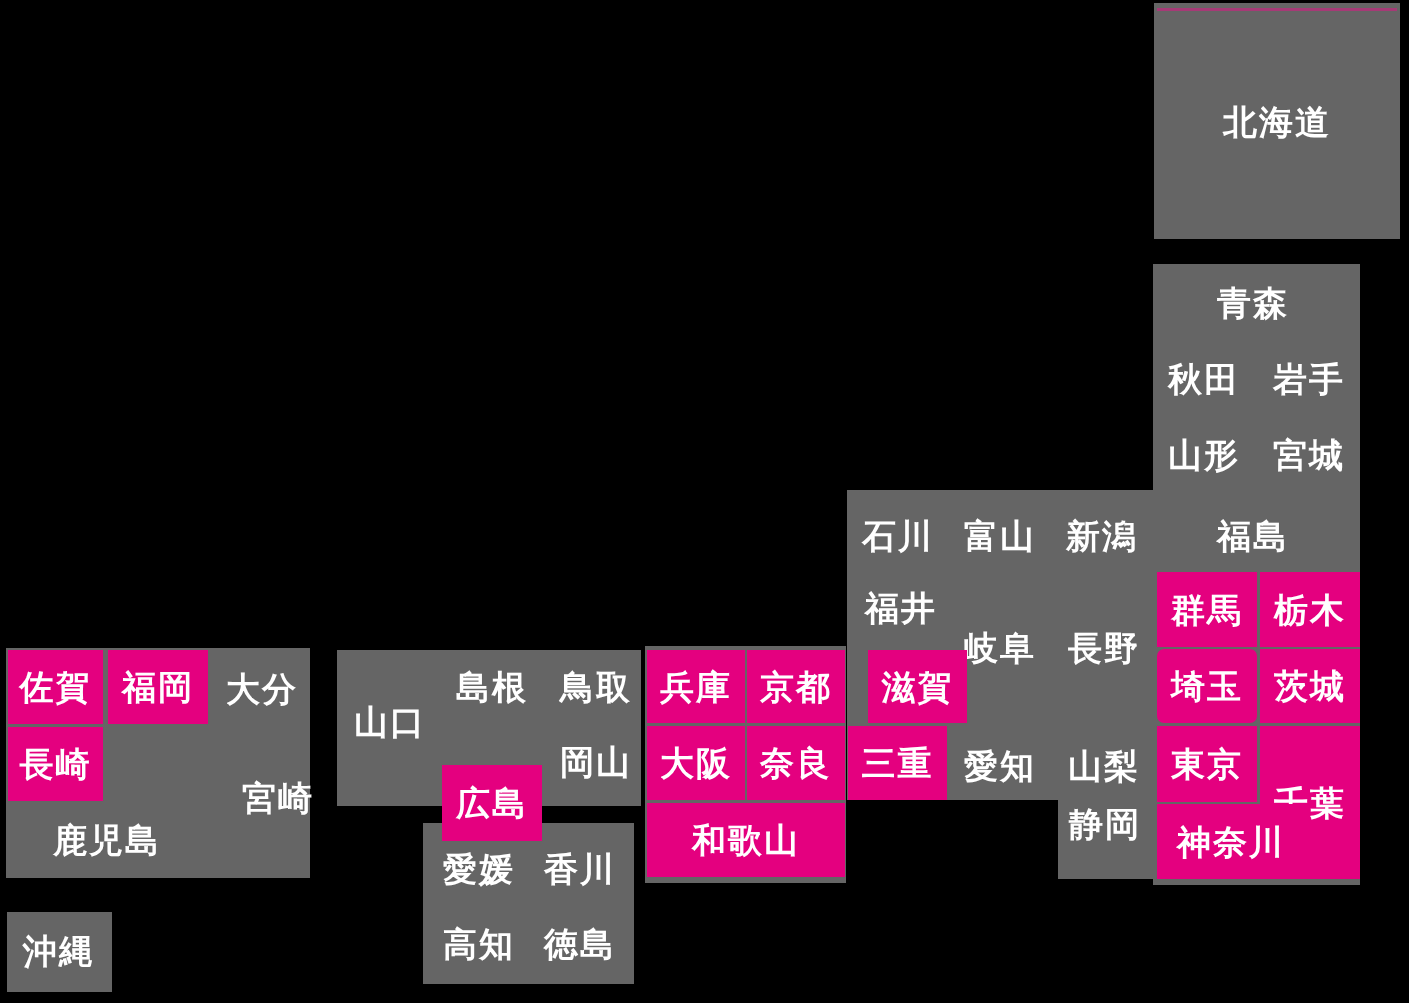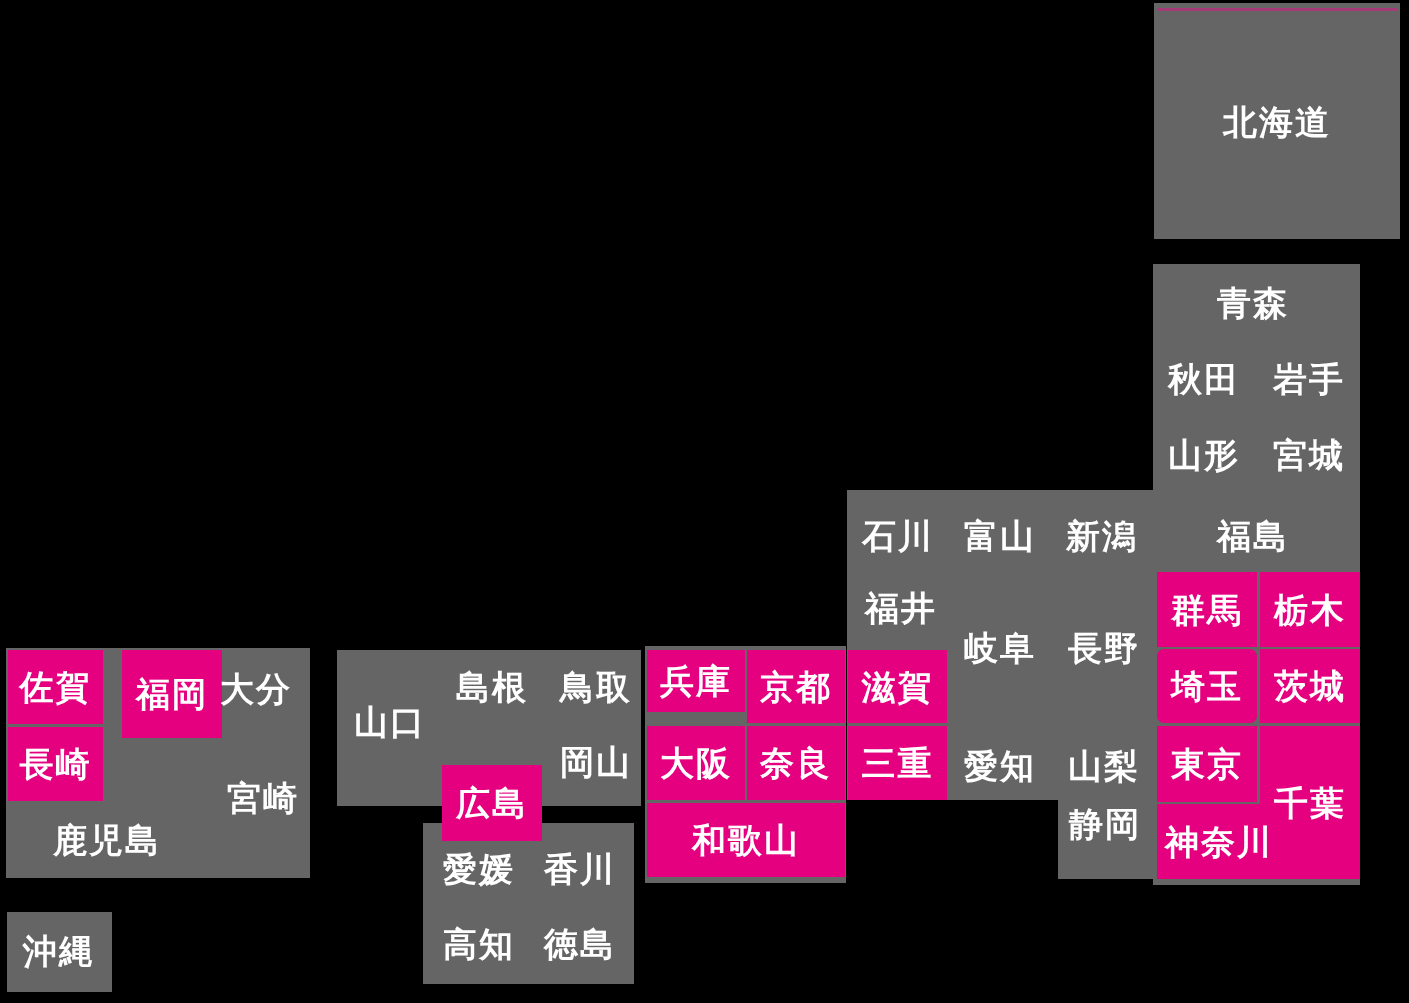--- a/index.html
+++ b/index.html
@@ -45,70 +45,70 @@
     </div>
     <div class="tile selected" style="left: 1157px; top: 649px; width: 100px; height: 74px; border-radius: 7px;">
       <span class="tile-label">埼玉</span>
     </div>
     <div class="tile selected" style="left: 1260px; top: 726px; width: 100px; height: 153px;">
       <span class="tile-label">千葉</span>
     </div>
     <div class="tile selected" style="left: 1157px; top: 726px; width: 100px; height: 76px;">
       <span class="tile-label">東京</span>
     </div>
-    <div class="tile selected" style="left: 1157px; top: 804px; width: 124px; height: 75px;">
+    <div class="tile selected" style="left: 1157px; top: 804px; width: 124px; height: 75px; padding-left: 12px;">
       <span class="tile-label">神奈川</span>
     </div>
     <span class="plabel" style="left: 1102px; top: 536px;">新潟</span>
     <span class="plabel" style="left: 1000px; top: 536px;">富山</span>
     <span class="plabel" style="left: 898px; top: 536px;">石川</span>
     <span class="plabel" style="left: 901px; top: 608px;">福井</span>
     <span class="plabel" style="left: 1104px; top: 766px;">山梨</span>
     <span class="plabel" style="left: 1104px; top: 648px;">長野</span>
     <span class="plabel" style="left: 1000px; top: 648px;">岐阜</span>
     <span class="plabel" style="left: 1105px; top: 800px; margin-top: 24px;">静岡</span>
     <span class="plabel" style="left: 1000px; top: 766px;">愛知</span>
     <div class="tile selected" style="left: 848px; top: 726px; width: 99px; height: 74px;">
       <span class="tile-label">三重</span>
     </div>
-    <div class="tile selected" style="left: 848px; top: 650px; width: 99px; height: 73px;">
+    <div class="tile selected" style="left: 868px; top: 650px; width: 99px; height: 73px;">
       <span class="tile-label">滋賀</span>
     </div>
     <div class="tile selected" style="left: 747px; top: 650px; width: 98px; height: 73px;">
       <span class="tile-label">京都</span>
     </div>
     <div class="tile selected" style="left: 647px; top: 726px; width: 98px; height: 74px;">
       <span class="tile-label">大阪</span>
     </div>
-    <div class="tile selected" style="left: 647px; top: 650px; width: 98px; height: 62px;">
+    <div class="tile selected" style="left: 647px; top: 650px; width: 98px; height: 73px;">
       <span class="tile-label">兵庫</span>
     </div>
     <div class="tile selected" style="left: 747px; top: 726px; width: 98px; height: 74px;">
       <span class="tile-label">奈良</span>
     </div>
     <div class="tile selected" style="left: 647px; top: 803px; width: 198px; height: 74px;">
       <span class="tile-label">和歌山</span>
     </div>
     <span class="plabel" style="left: 596px; top: 687px;">鳥取</span>
     <span class="plabel" style="left: 492px; top: 687px;">島根</span>
     <span class="plabel" style="left: 596px; top: 762px;">岡山</span>
     <div class="tile selected" style="left: 442px; top: 724px; width: 100px; height: 76px; margin-top: 41px;">
       <span class="tile-label">広島</span>
     </div>
     <span class="plabel" style="left: 390px; top: 722px;">山口</span>
     <span class="plabel" style="left: 580px; top: 944px;">徳島</span>
     <span class="plabel" style="left: 580px; top: 869px;">香川</span>
     <span class="plabel" style="left: 479px; top: 869px;">愛媛</span>
     <span class="plabel" style="left: 479px; top: 944px;">高知</span>
-    <div class="tile selected" style="left: 122px; top: 650px; width: 100px; height: 88px;">
+    <div class="tile selected" style="left: 108px; top: 650px; width: 100px; height: 74px;">
       <span class="tile-label">福岡</span>
     </div>
     <div class="tile selected" style="left: 8px; top: 650px; width: 95px; height: 74px;">
       <span class="tile-label">佐賀</span>
     </div>
     <div class="tile selected" style="left: 8px; top: 727px; width: 95px; height: 74px;">
       <span class="tile-label">長崎</span>
     </div>
-    <span class="plabel" style="left: 256px; top: 689px;">大分</span>
-    <span class="plabel" style="left: 263px; top: 798px; text-align: center;">宮崎</span>
+    <span class="plabel" style="left: 262px; top: 689px;">大分</span>
+    <span class="plabel" style="left: 278px; top: 798px; text-align: center;">宮崎</span>
     <span class="plabel" style="left: 107px; top: 840px;">鹿児島</span>
     <span class="plabel" style="left: 59px; top: 951px;">沖縄</span>
   </div>
 
 </body></html>

